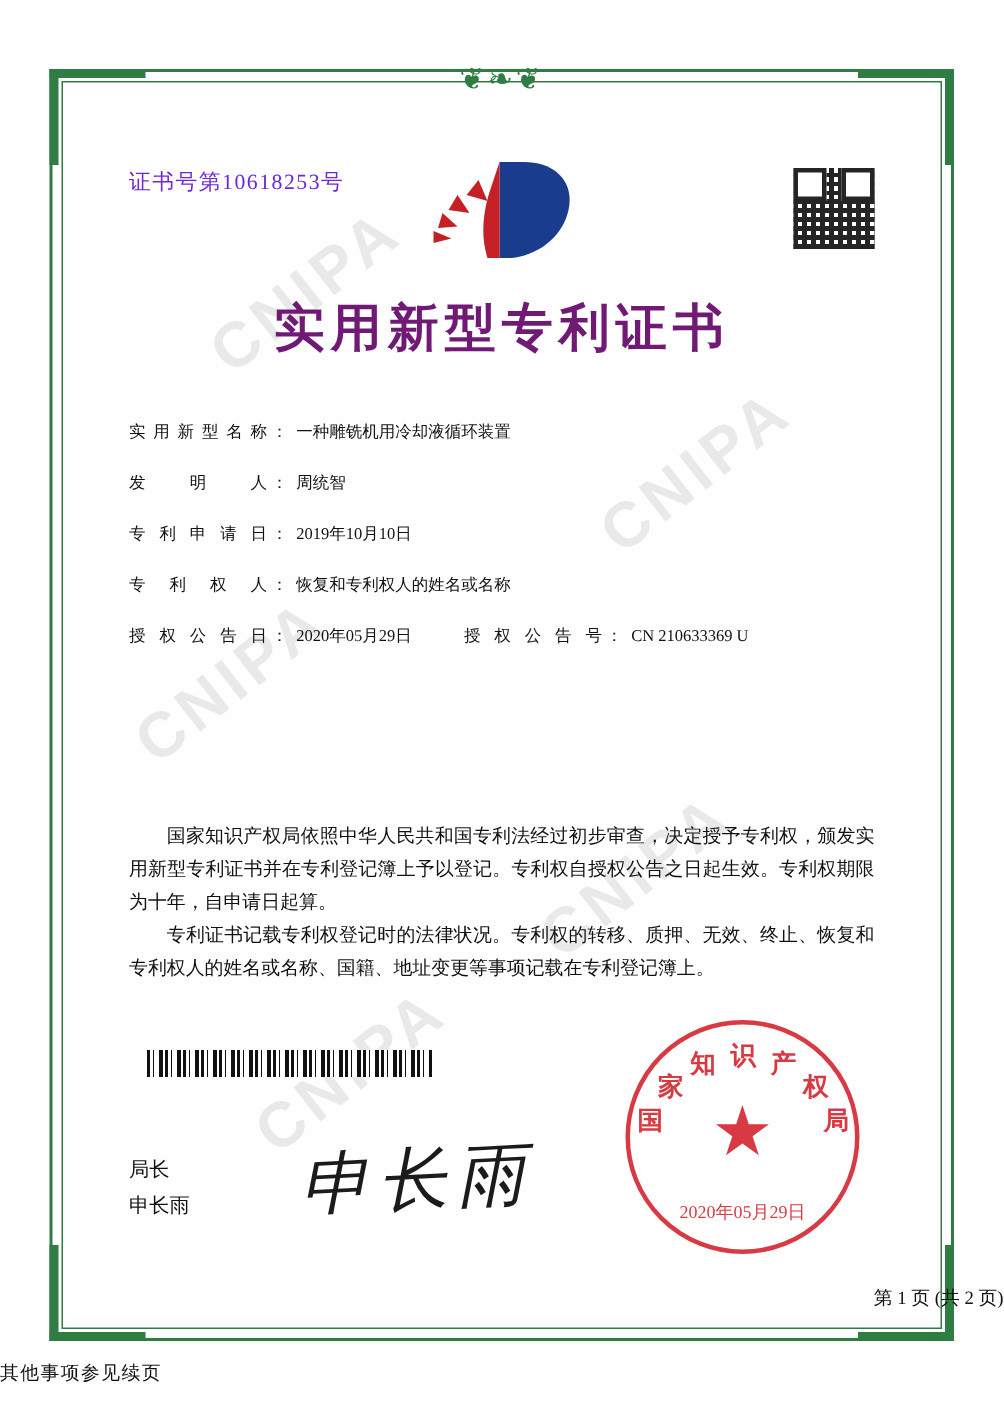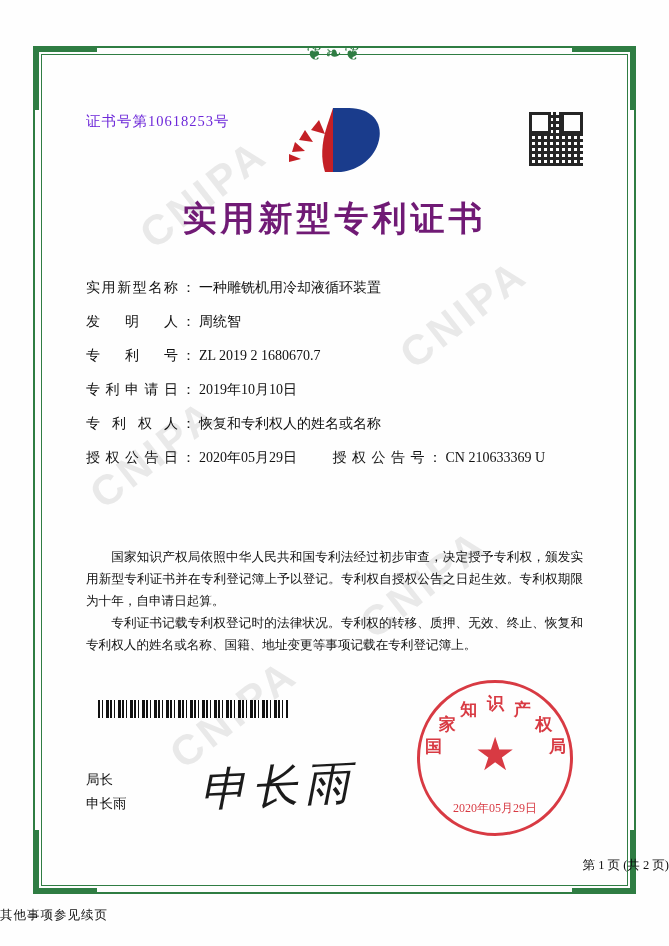--- a/index.html
+++ b/index.html
@@ -110,21 +110,21 @@
     font-size:34px;
     font-weight:bold;
     letter-spacing:4px;
     color:#701a75;
     font-family:"Liberation Serif", serif;
   }
 
   .fields{
     position:absolute;
     left:86px;right:86px;top:278px;
-    font-size:14px;
+    font-size:11px;
     color:#111;
   }
   .row{
     position:relative;
     height:34px;
     line-height:20px;
     white-space:nowrap;
   }
   .lbl{
     display:inline-block;
@@ -283,25 +283,20 @@
         <span class="sep">：</span>
         <span class="val">一种雕铣机用冷却液循环装置</span>
       </div>
 
       <div class="row">
         <span class="lbl">发明人</span>
         <span class="sep">：</span>
         <span class="val">周统智</span>
       </div>
 
-      <div class="row">
-        <span class="lbl">专利号</span>
-        <span class="sep">：</span>
-        <span class="val">ZL 2019 2 1680670.7</span>
-      </div>
 
       <div class="row">
         <span class="lbl">专利申请日</span>
         <span class="sep">：</span>
         <span class="val">2019年10月10日</span>
       </div>
 
       <div class="row">
         <span class="lbl">专利权人</span>
         <span class="sep">：</span>

